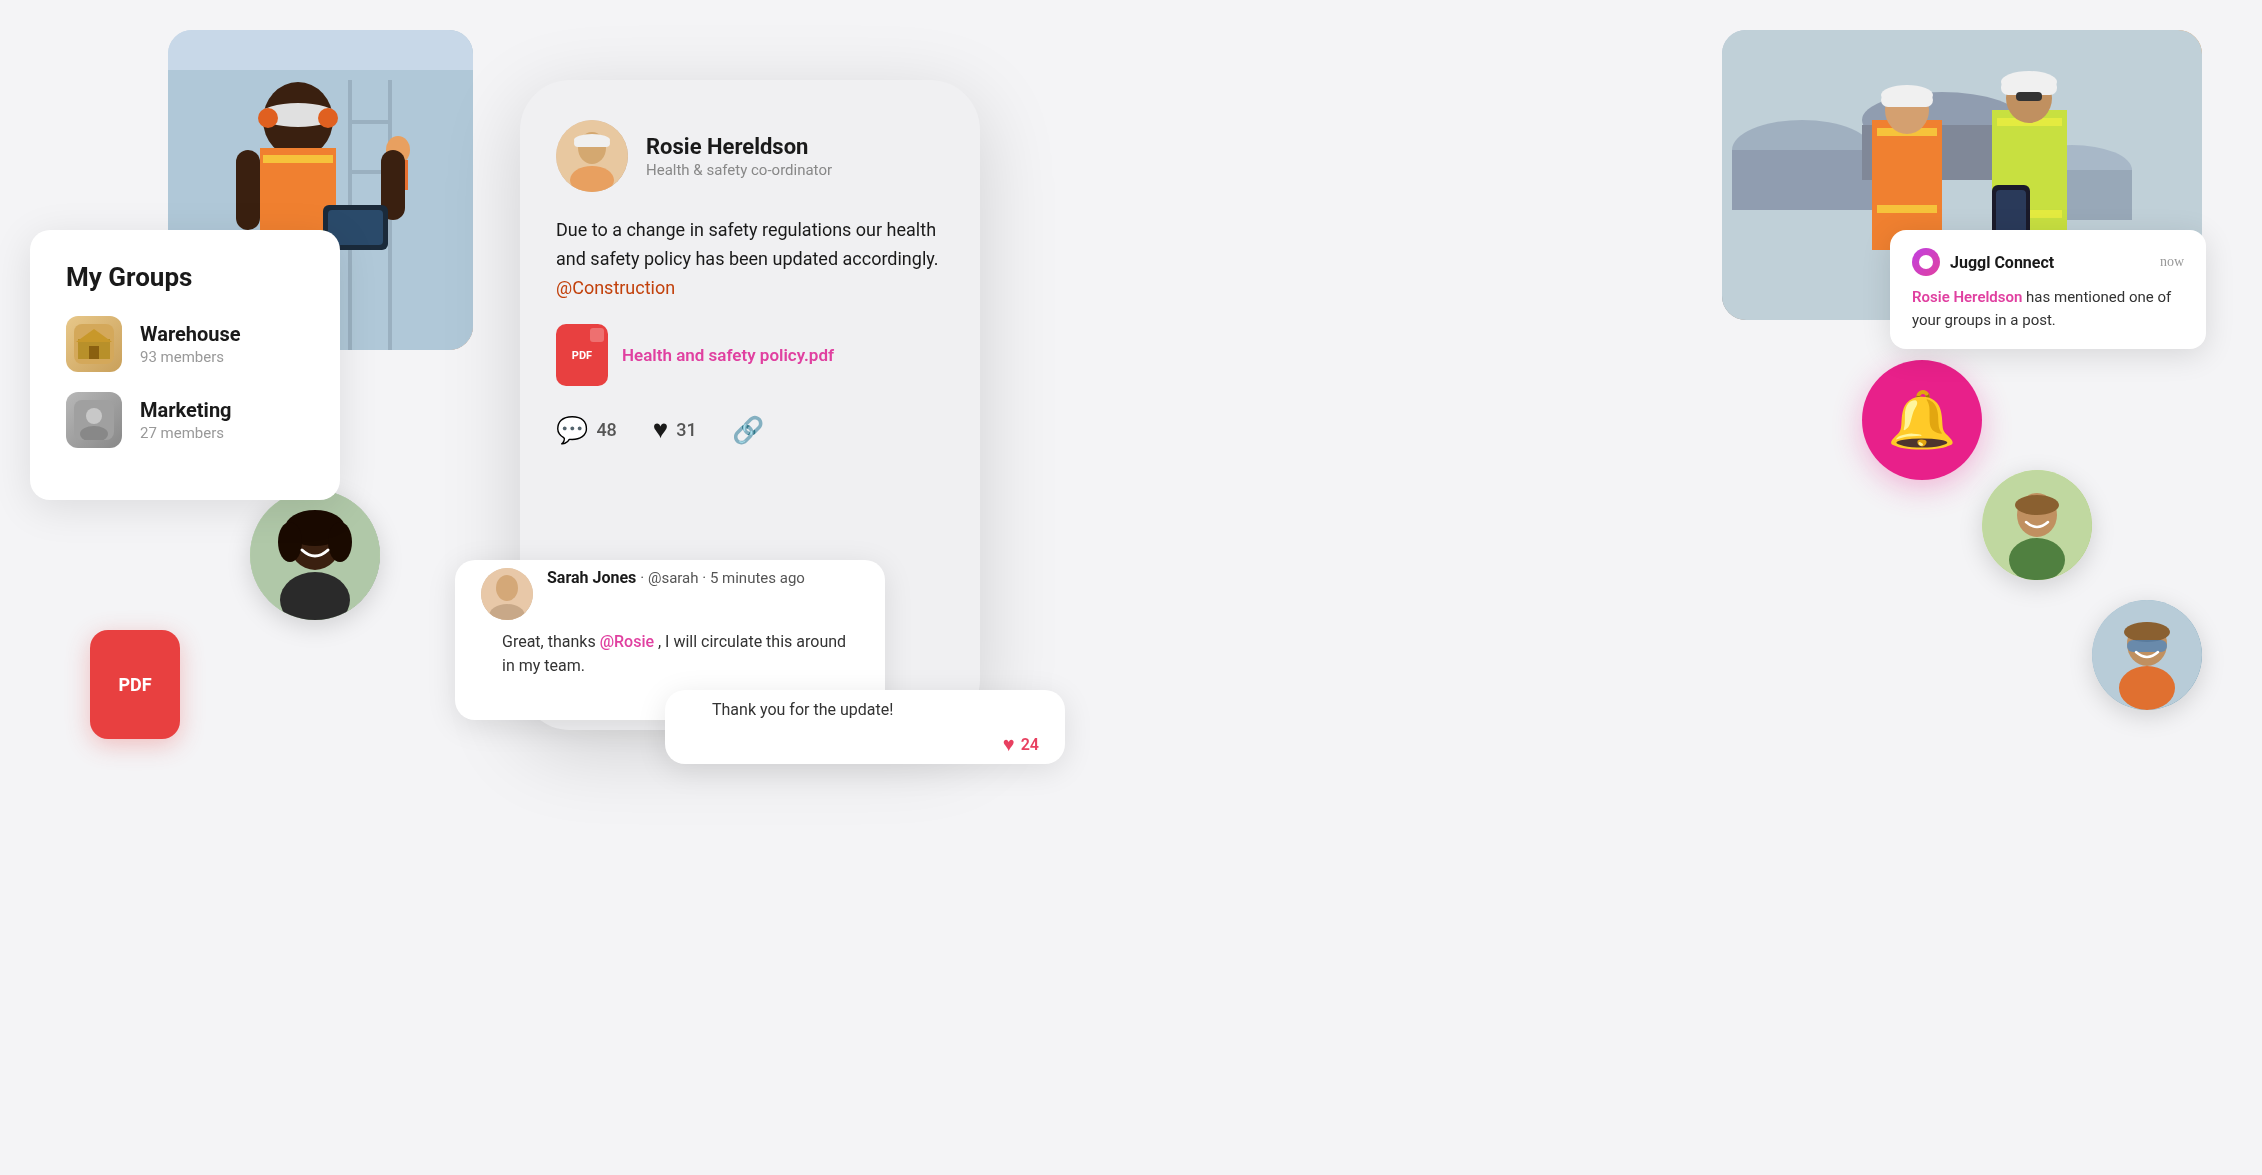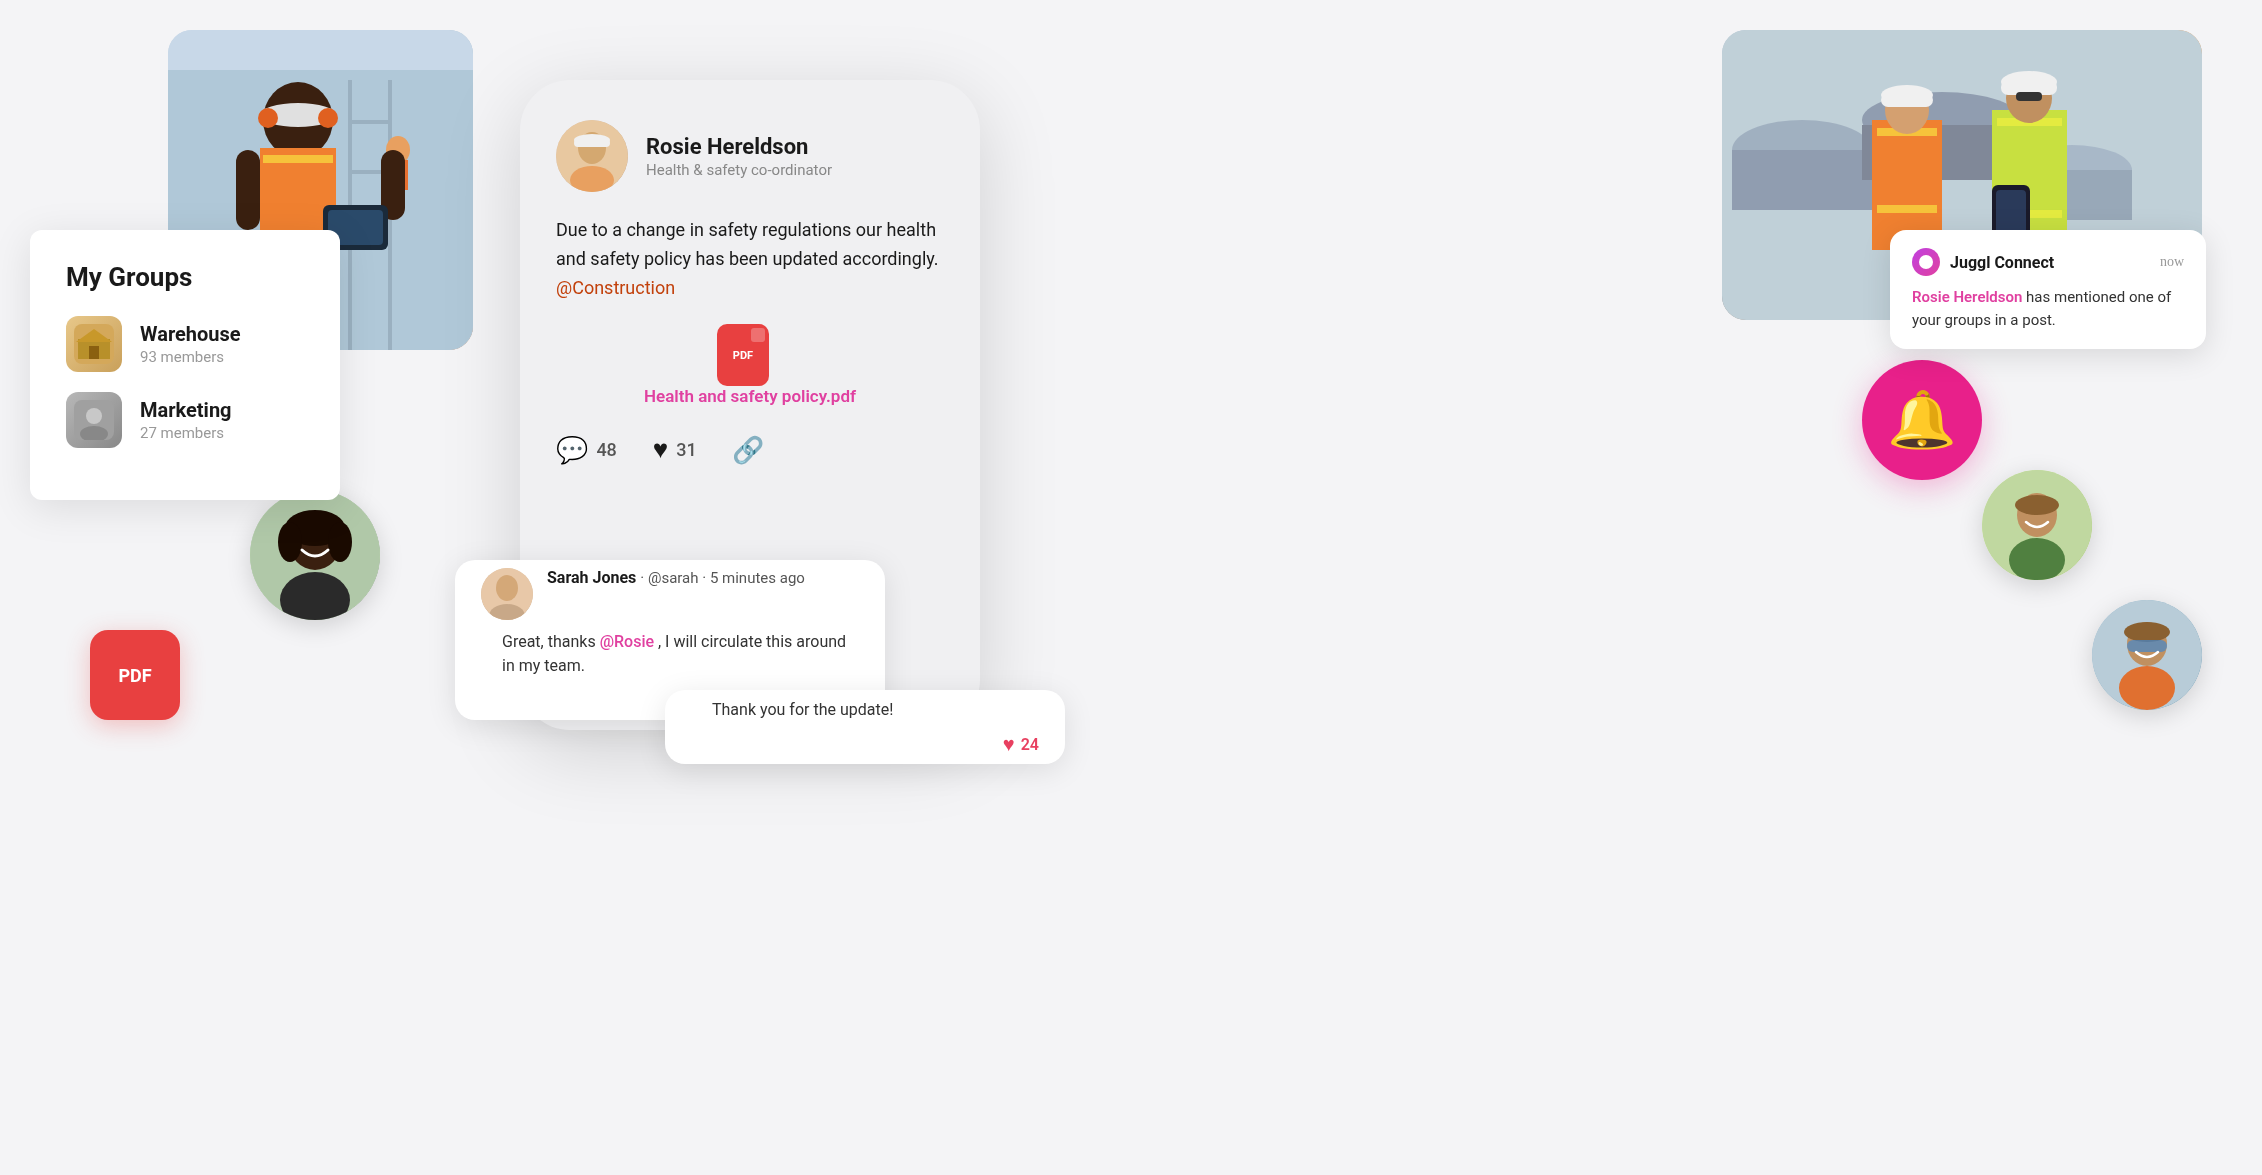--- a/index.html
+++ b/index.html
@@ -11,21 +11,21 @@
       position: relative;
       overflow: hidden;
     }
 
     
     .groups-card {
       position: absolute;
       left: 30px;
       top: 230px;
       background: #fff;
-      border-radius: 12px;
+      border-radius: 20px;
       padding: 32px 36px;
       width: 310px;
       box-shadow: 0 8px 40px rgba(0,0,0,0.10);
       z-index: 10;
     }
     .groups-title {
       font-size: 26px;
       font-weight: 700;
       color: #1a1a1a;
       margin-bottom: 24px;
@@ -130,21 +130,20 @@
       margin-bottom: 22px;
     }
     .phone-post-text .mention {
       color: #c2410c;
       font-weight: 400;
     }
     .pdf-attachment {
       display: flex;
       align-items: center;
       margin-bottom: 28px;
-      flex-direction: column;
     }
     .pdf-icon {
       width: 52px;
       height: 62px;
       background: #e84040;
       border-radius: 10px;
       margin-right: 14px;
       display: flex;
       align-items: center;
       justify-content: center;
@@ -386,21 +385,21 @@
       height: 110px;
       background: linear-gradient(135deg, #b0c8d8, #6090a8);
     }
 
     
     .pdf-float {
       position: absolute;
       left: 90px;
       top: 630px;
       width: 90px;
-      height: 90px;
+      height: 109px;
       background: #e84040;
       border-radius: 18px;
       display: flex;
       align-items: center;
       justify-content: center;
       z-index: 6;
       box-shadow: 0 6px 24px rgba(232, 64, 64, 0.3);
     }
     .pdf-float-text {
       color: #fff;

